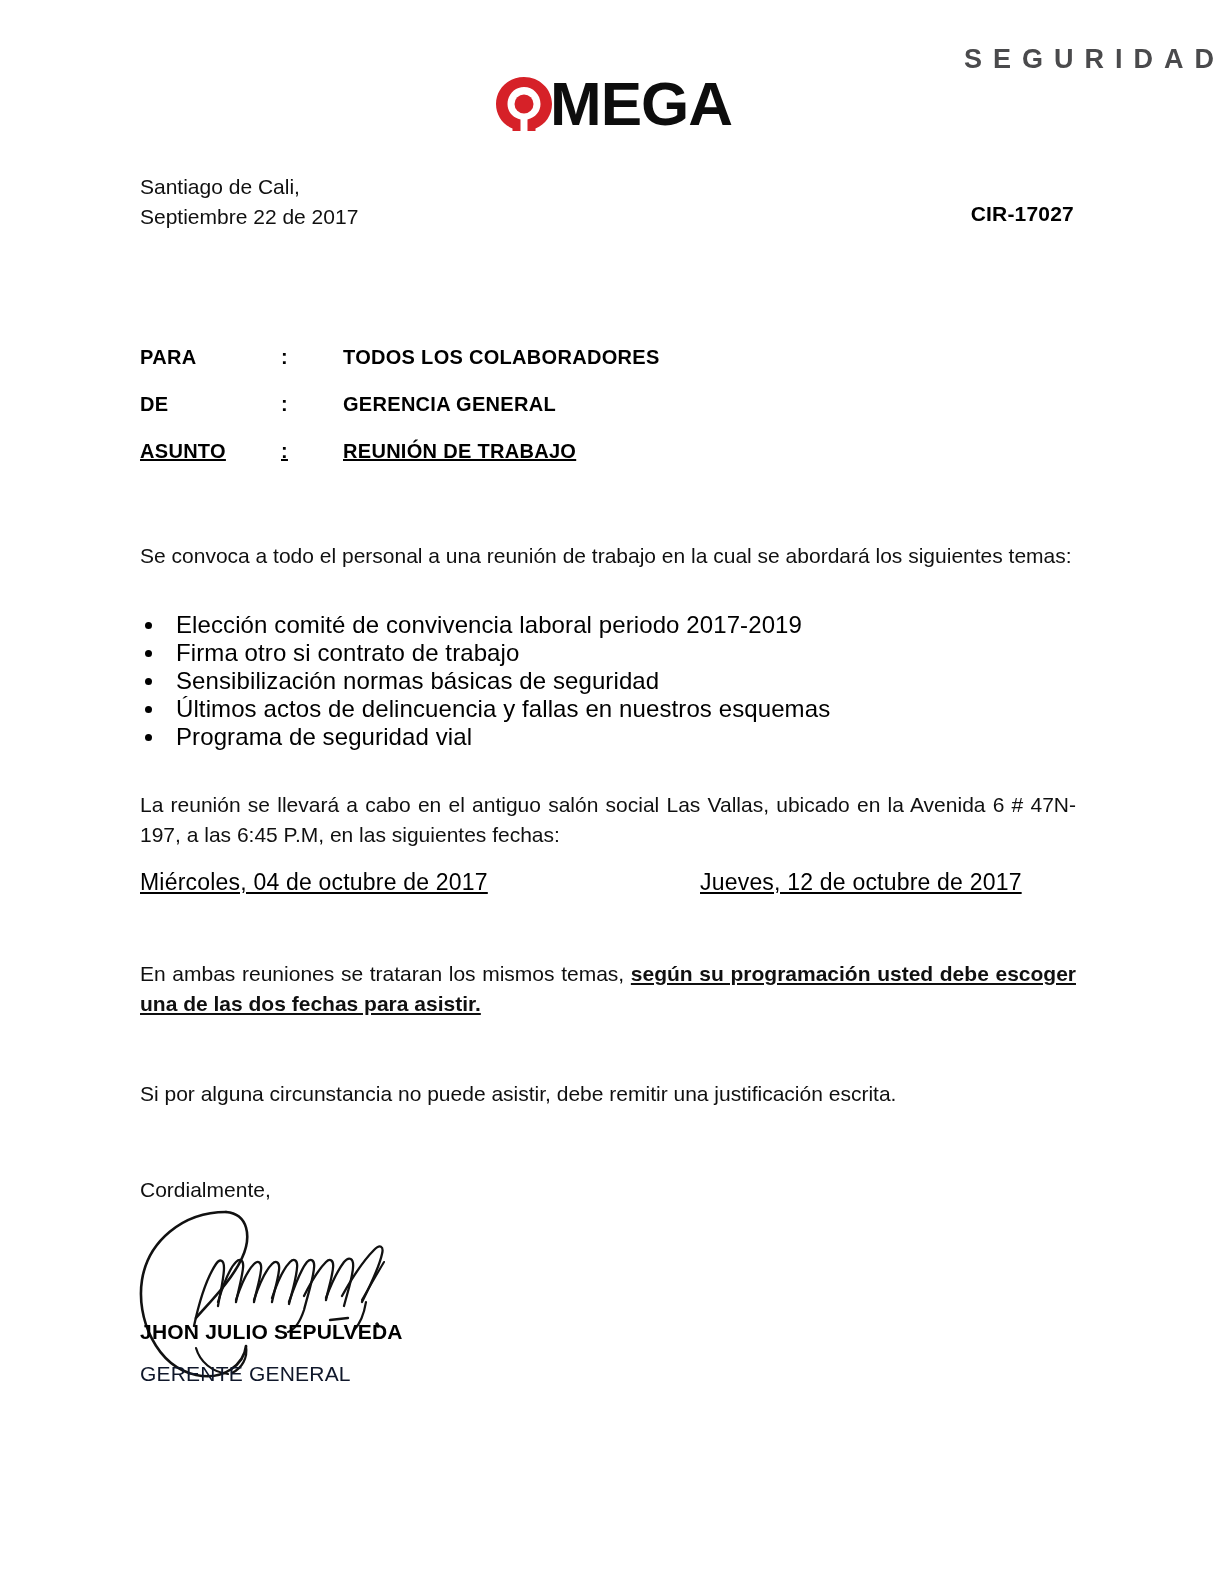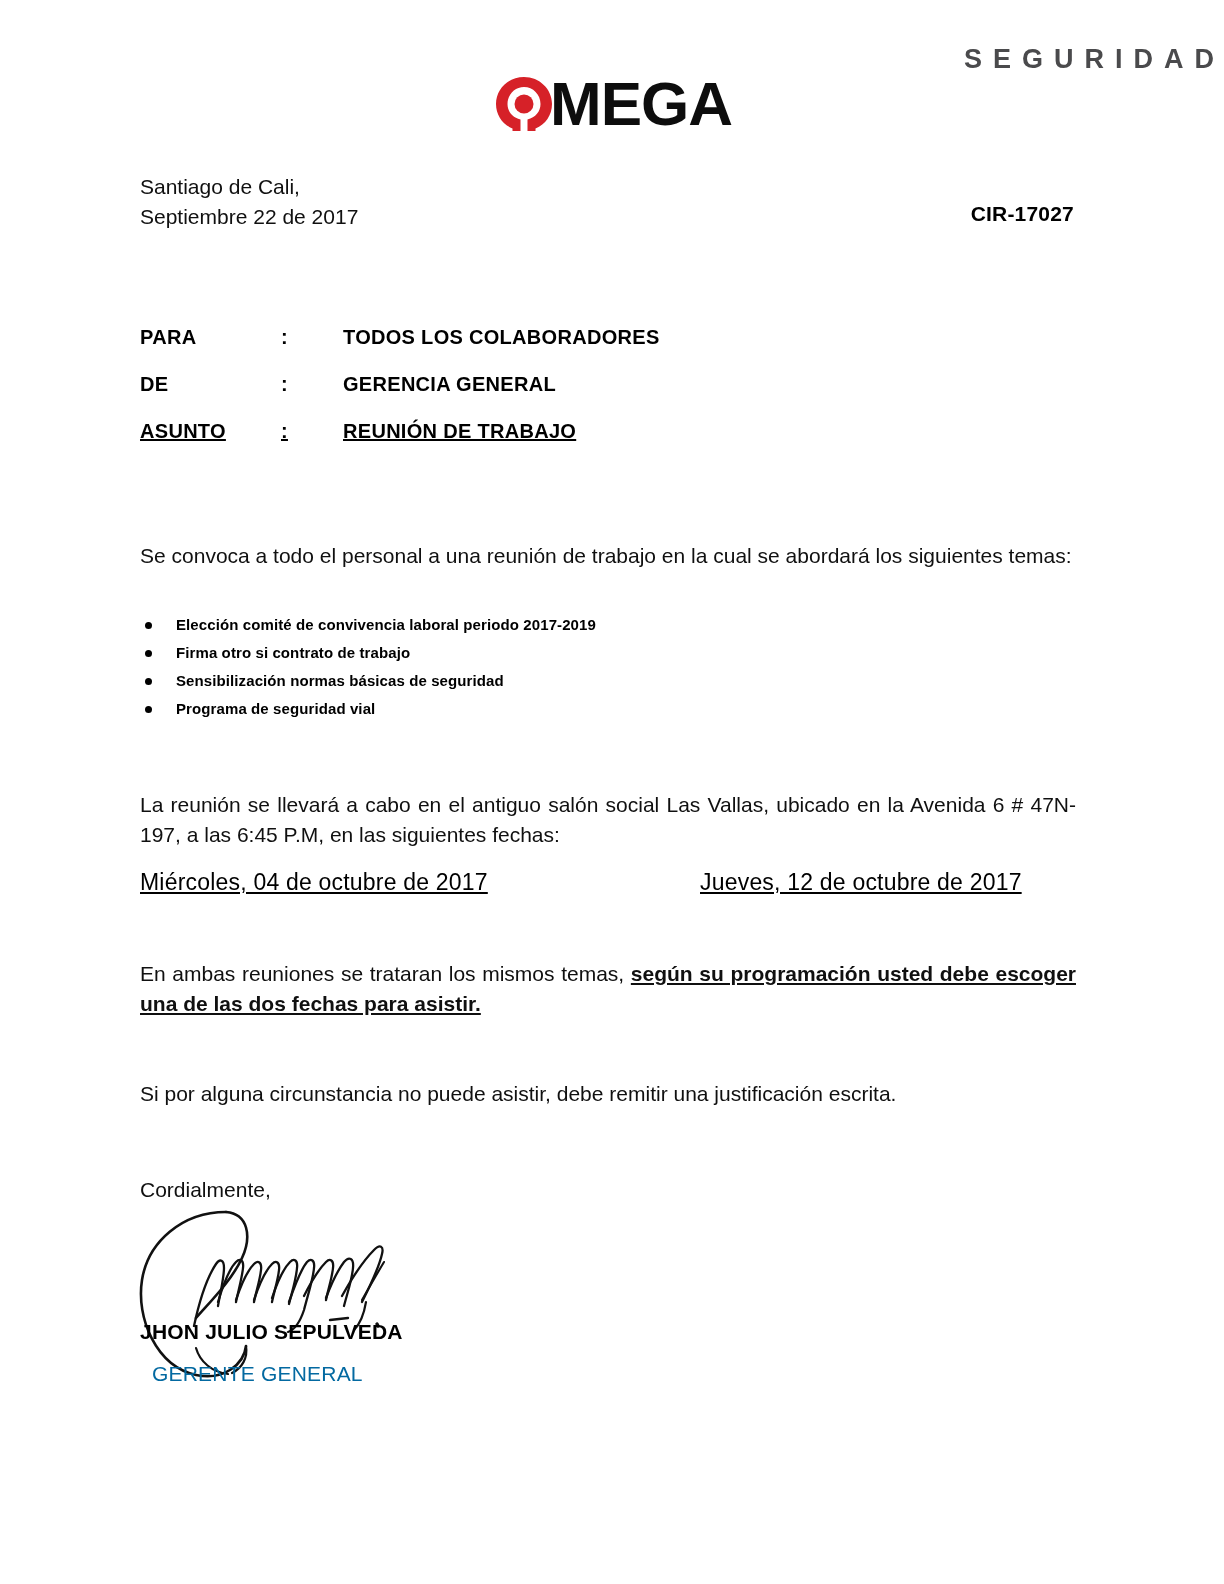--- a/index.html
+++ b/index.html
@@ -87,21 +87,21 @@
     width: 1224px;
     text-align: center;
     font-size: 20px;
     font-weight: 700;
     letter-spacing: 0.3px;
   }
 
   
   .addr {
     left: 140px;
-    top: 326px;
+    top: 346px;
     width: 900px;
   }
   .addr-row {
     display: flex;
     align-items: baseline;
     font-size: 20px;
     font-weight: 700;
     letter-spacing: 0.3px;
     margin-bottom: 24px;
   }
@@ -134,22 +134,22 @@
     left: 140px;
     top: 611px;
     width: 900px;
     margin: 0;
     padding: 0;
     list-style: none;
   }
   .bullets li {
     position: relative;
     padding-left: 36px;
-    font-size: 15px;
-    font-weight: 700;
+    font-size: 24px;
+    font-weight: 400;
     line-height: 28px;
     letter-spacing: 0.1px;
   }
   .bullets li .dot {
     position: absolute;
     left: 5px;
     top: 11px;
     width: 7px;
     height: 7px;
     border-radius: 50%;
@@ -187,25 +187,25 @@
   }
   .sign-graphic svg { display: block; }
   .sign-name {
     left: 140px;
     top: 1320px;
     font-size: 21px;
     font-weight: 700;
     letter-spacing: 0.2px;
   }
   .sign-role {
-    left: 152px;
+    left: 140px;
     top: 1362px;
     font-size: 21px;
     letter-spacing: 0.2px;
-    color: #0369a1;
+    color: #0f172a;
   }
 </style>
 </head>
 <body>
 
 <div class="page">
 
   <div class="letterhead">
     <div class="lh-seguridad">SEGURIDAD</div>
 
@@ -276,20 +276,24 @@
     <li>
       <span class="dot"></span>
       <span>Firma otro si contrato de trabajo</span>
     </li>
     <li>
       <span class="dot"></span>
       <span>Sensibilización normas básicas de seguridad</span>
     </li>
     <li>
       <span class="dot"></span>
+      <span>Últimos actos de delincuencia y fallas en nuestros esquemas</span>
+    </li>
+    <li>
+      <span class="dot"></span>
       <span>Programa de seguridad vial</span>
     </li>
   </ul>
 
   <div class="blk para para-place">La reunión se llevará a cabo en el antiguo salón social Las Vallas, ubicado en la Avenida 6 # 47N-197, a las 6:45 P.M, en las siguientes fechas:</div>
 
   <div class="blk dates-row">
     <div class="date-left">
       <span class="date-item">Miércoles, 04 de octubre de 2017</span>
     </div>

